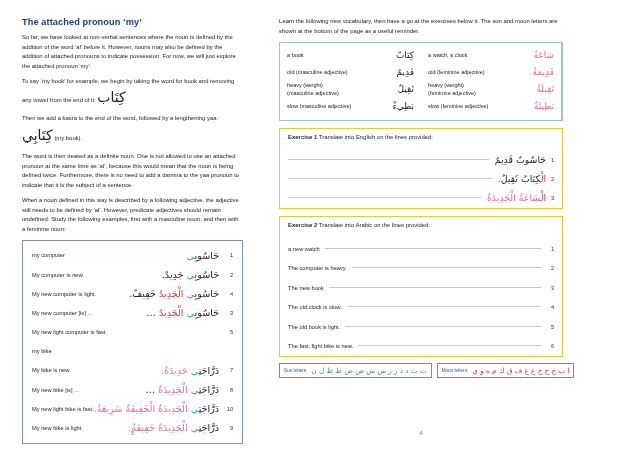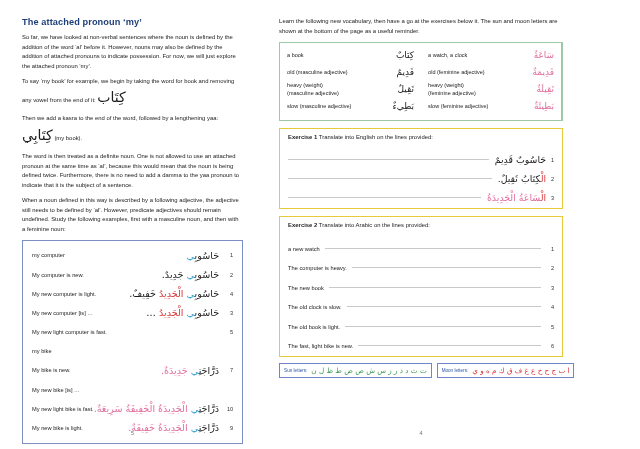--- a/index.html
+++ b/index.html
@@ -339,20 +339,24 @@
       </div>
       <div class="ex-row">
         <span class="ex-en">My bike is new.</span>
         <span class="ex-ar-wrap">
           <span class="ex-ar"><span>دَرَّاجَت</span><span class="blue">ِي</span><span class="pink"> جَدِيدَةٌ.</span></span>
           <span class="ex-num">7</span>
         </span>
       </div>
       <div class="ex-row">
         <span class="ex-en">My new bike [is] …</span>
+        <span class="ex-ar-wrap">
+          <span class="ex-ar"><span>دَرَّاجَت</span><span class="blue">ِي</span><span class="pink"> الْجَدِيدَةُ</span><span> …</span></span>
+          <span class="ex-num">8</span>
+        </span>
       </div>
       <div class="ex-row">
         <span class="ex-en">My new light bike is fast.</span>
         <span class="ex-ar-wrap">
           <span class="ex-ar"><span>دَرَّاجَت</span><span class="blue">ِي</span><span class="pink"> الْجَدِيدَةُ الْخَفِيفَةُ</span><span class="pink"> سَرِيعَةٌ.</span></span>
           <span class="ex-num">10</span>
         </span>
       </div>
       <div class="ex-row">
         <span class="ex-en">My new bike is light.</span>

